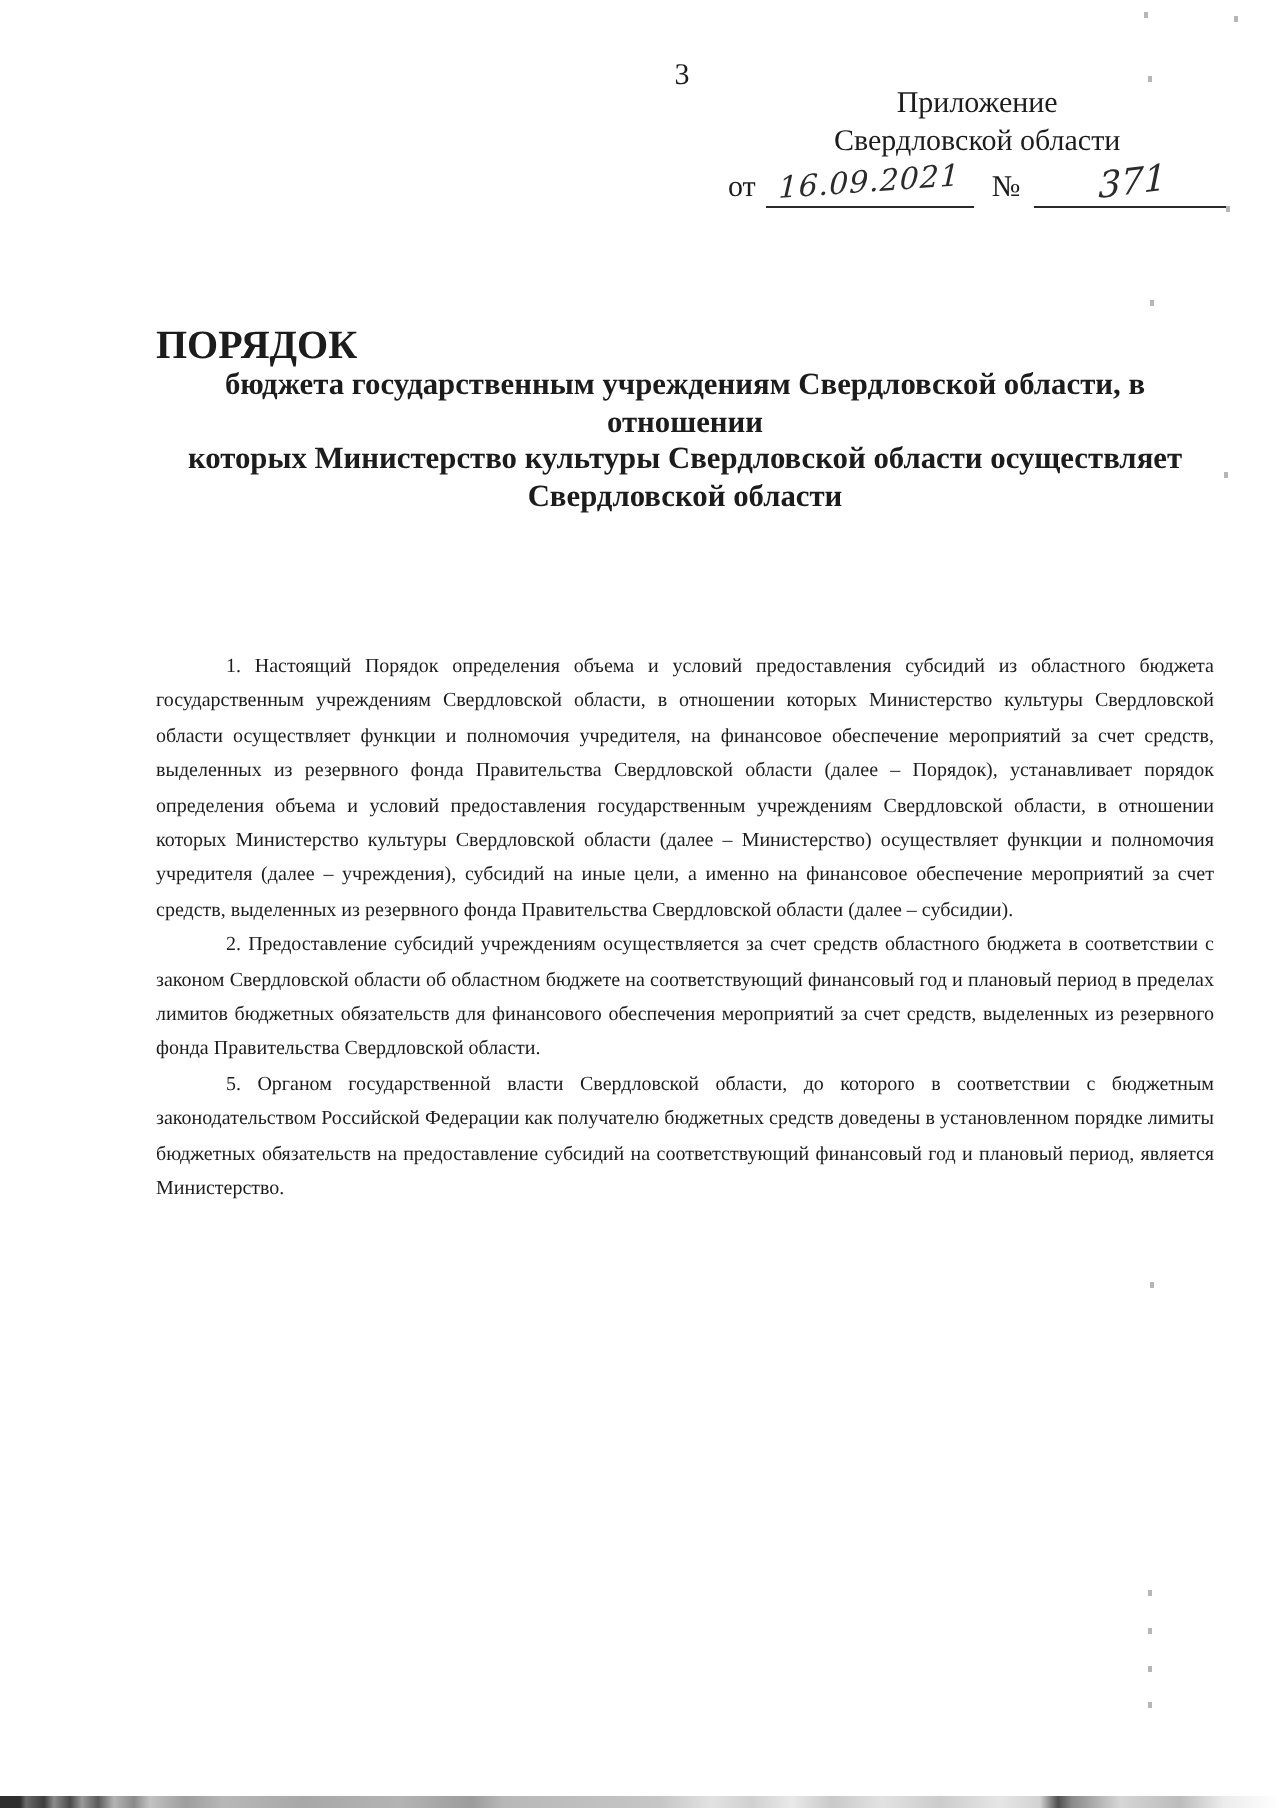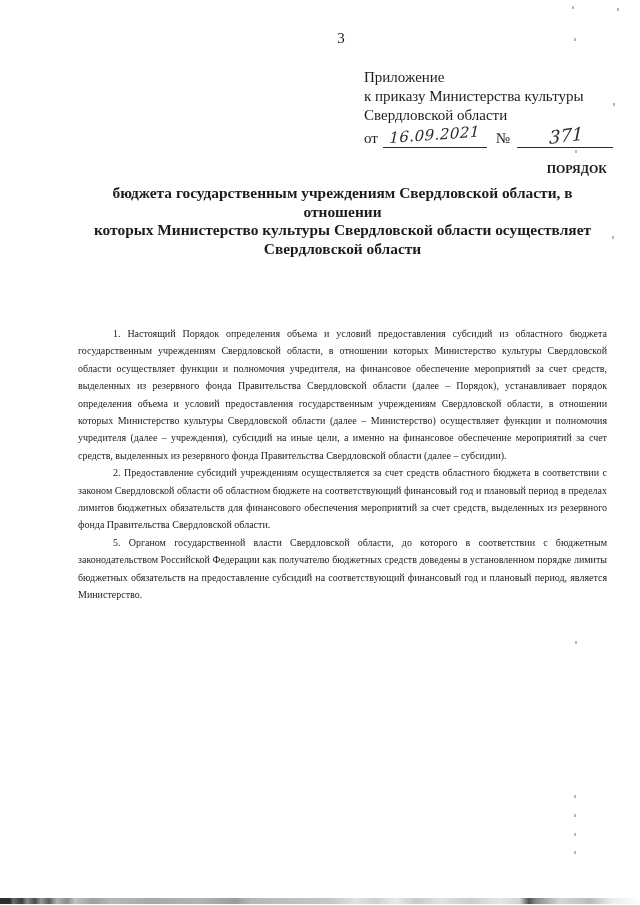--- a/index.html
+++ b/index.html
@@ -16,24 +16,25 @@
     background: #ffffff;
   }
   .page-number {
     position: absolute;
     left: 330px; top: 30px; width: 22px;
     text-align: center;
     font-size: 15px;
   }
   .header-block {
     position: absolute;
-    left: 364px; top: 68px;
+    left: 364px; top: 43px;
     font-size: 15px;
     line-height: 19px;
     white-space: nowrap;
+    text-align: center;
   }
   .date-line {
     margin-top: 4px;
     white-space: nowrap;
   }
   .blank {
     display: inline-block;
     position: relative;
     border-bottom: 1.5px solid #2a2a2a;
     height: 18px;
@@ -57,23 +58,23 @@
   }
   .hw-num {
     left: 32px; bottom: 0px;
     font-size: 18px;
     transform: rotate(-7deg) skewX(-8deg);
     transform-origin: left bottom;
   }
   .title-heading {
     position: absolute;
     left: 78px; top: 162px; width: 529px;
-    text-align: right;
+    text-align: left;
     font-weight: bold;
-    font-size: 12px;
+    font-size: 20px;
   }
   .subtitle {
     position: absolute;
     left: 78px; top: 184px; width: 529px;
     text-align: center;
     font-weight: bold;
     font-size: 15.4px;
     line-height: 18.6px;
   }
   .body-text {
@@ -109,21 +110,20 @@
 </style>
 </head>
 <body>
 
 <div class="page">
 
   <div class="page-number">3</div>
 
   <div class="header-block">
     <div>Приложение</div>
-    <div>к приказу Министерства культуры</div>
     <div>Свердловской области</div>
     <div class="date-line">
       <span>от</span><span class="blank blank-date"><span class="handwriting hw-date">16.09.2021</span></span><span>№</span><span class="blank blank-num"><span class="handwriting hw-num">371</span></span>
     </div>
   </div>
 
   <div class="title-heading">ПОРЯДОК</div>
 
   <div class="subtitle">
     <div>бюджета государственным учреждениям Свердловской области, в отношении</div>

